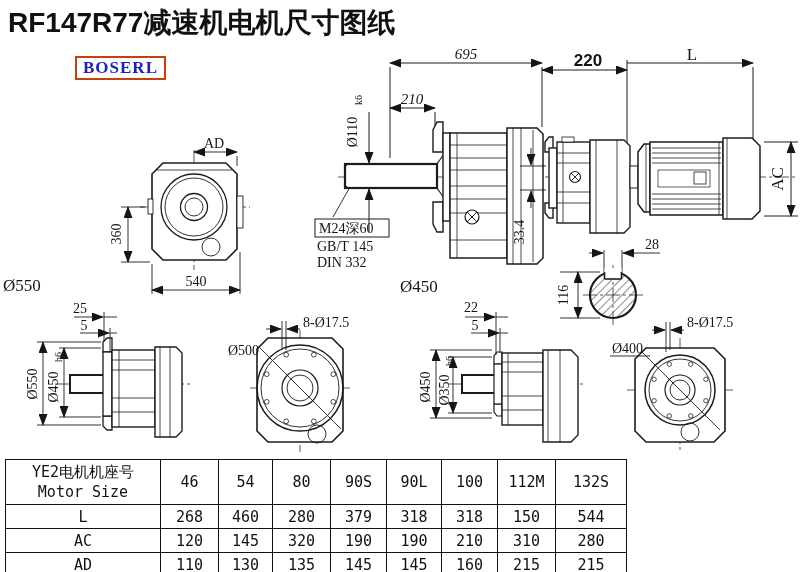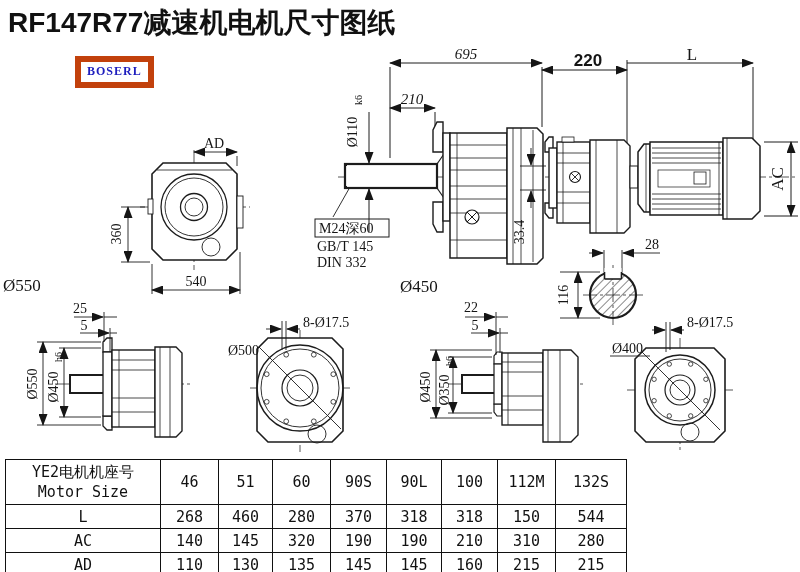--- a/index.html
+++ b/index.html
@@ -1,21 +1,21 @@
 <!DOCTYPE html>
 <html><head>
 <meta charset="utf-8">
 <style>
   html,body{margin:0;padding:0;background:#fff;}
   #stage{position:relative;width:800px;height:572px;background:#fff;overflow:hidden;
          font-family:"Liberation Serif",serif;color:#111;}
   .title{position:absolute;left:8px;top:4px;font-family:"Liberation Sans",sans-serif;
          font-weight:bold;font-size:28px;letter-spacing:0px;color:#111;white-space:nowrap;}
-  .logo{position:absolute;left:75px;top:56px;border:6px solid #c2410c;padding:0px 6px 1px 6px;
-        color:#1e1ebe;font-family:"Liberation Serif",serif;font-weight:bold;font-size:12px;
+  .logo{position:absolute;left:75px;top:56px;border:2px solid #c2410c;padding:0px 6px 1px 6px;
+        color:#1e1ebe;font-family:"Liberation Serif",serif;font-weight:bold;font-size:17px;
         letter-spacing:1px;line-height:19px;}
   svg{position:absolute;left:0;top:0;}
   svg text{font-family:"Liberation Serif",serif;fill:#151515;}
   .dimtxt{font-size:14px;}
   .dimit{font-size:15px;font-style:italic;}
   .big{font-size:17px;}
   .bold220{font-family:"Liberation Sans",sans-serif;font-weight:bold;font-size:17px;}
   .sub{font-size:10px;}
   table.dim{position:absolute;left:5px;top:459px;border-collapse:collapse;table-layout:fixed;
             width:622px;font-family:"DejaVu Sans Mono",monospace;font-size:15px;color:#111;}
@@ -415,42 +415,42 @@
         <col style="width:58px">
         <col>
     </colgroup>
     <tbody>
         <tr>
       <td class="hd">
         <div>YE2电机机座号</div>
         <div>Motor Size</div>
       </td>
       <td class="hd">46</td>
-      <td class="hd">51</td>
-      <td class="hd">60</td>
+      <td class="hd">54</td>
+      <td class="hd">80</td>
       <td class="hd">90S</td>
       <td class="hd">90L</td>
       <td class="hd">100</td>
       <td class="hd">112M</td>
       <td class="hd">132S</td>
     </tr>
     <tr>
       <td>L</td>
       <td>268</td>
       <td>460</td>
       <td>280</td>
-      <td>370</td>
+      <td>379</td>
       <td>318</td>
       <td>318</td>
       <td>150</td>
       <td>544</td>
     </tr>
     <tr>
       <td>AC</td>
-      <td>140</td>
+      <td>120</td>
       <td>145</td>
       <td>320</td>
       <td>190</td>
       <td>190</td>
       <td>210</td>
       <td>310</td>
       <td>280</td>
     </tr>
     <tr>
       <td>AD</td>

